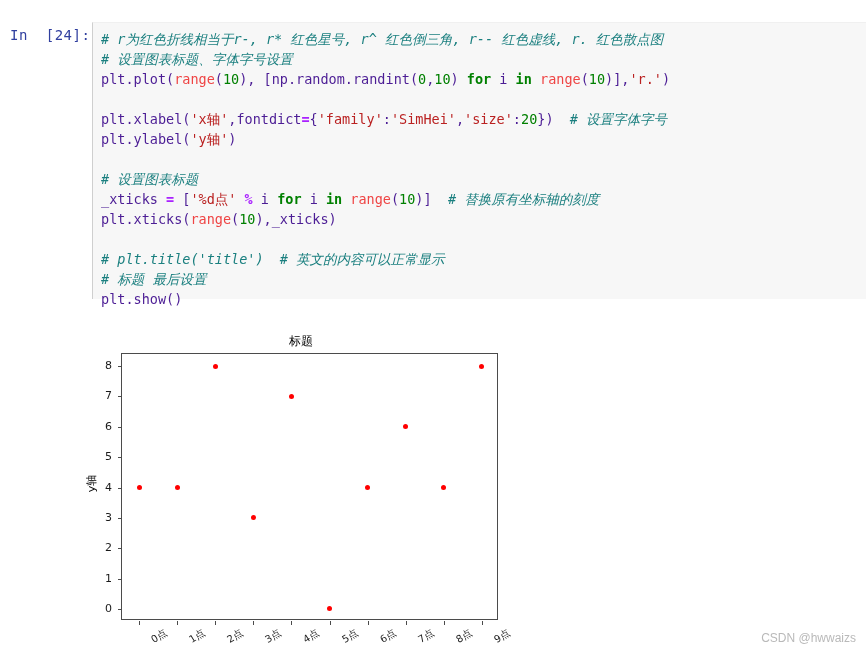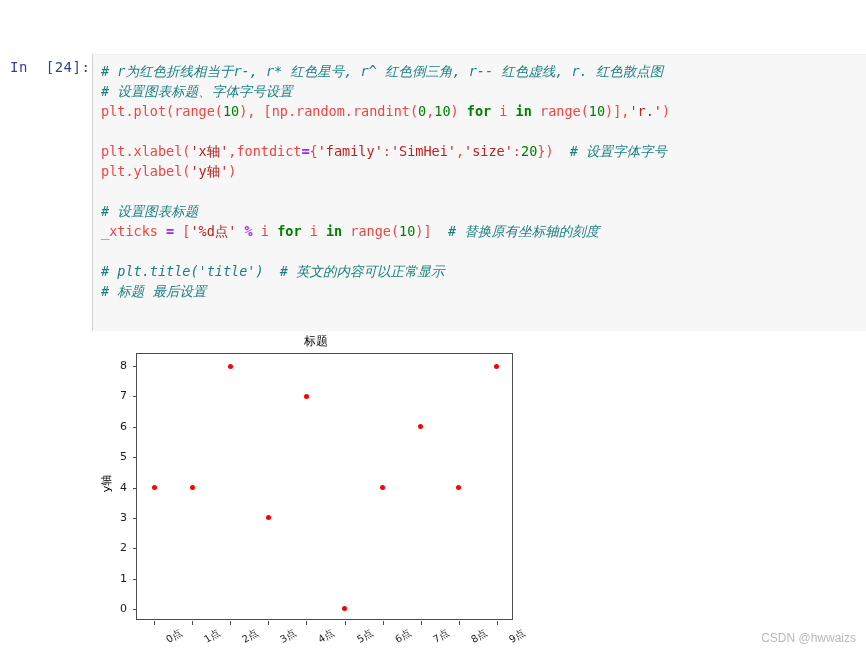--- a/index.html
+++ b/index.html
@@ -15,21 +15,20 @@
     overflow: hidden;
   }
 
   
   #notebook-cell {
     position: absolute;
     left: 0;
     top: 0;
     width: 768px;
     height: 300px;
-    margin-top: 32px;
   }
   #prompt-label {
     position: absolute;
     left: 10px;
     top: 27px;
     width: 78px;
     text-align: left;
     color: #303F9F;
     font-family: "DejaVu Sans Mono", "Liberation Mono", monospace;
     font-size: 14px;
@@ -55,26 +54,26 @@
     white-space: pre;
     color: #000000;
     height: 20px;
   }
   .cm    { color: #1a7f7f; font-style: italic; }  
   .kw    { color: #008000; font-weight: bold; }   
   .bi    { color: #ef4444; }                      
   .str   { color: #BA2121; }                      
   .num   { color: #008000; }                      
   .op    { color: #AA22FF; font-weight: bold; }   
-  .pl    { color: #ef4444; text-align: right; }
+  .pl    { color: #4c1d95; text-align: right; }
 
   
   #figure {
     position: absolute;
-    left: 96px;
+    left: 81px;
     top: 328px;
     width: 470px;
     height: 322px;
   }
   #chart-title {
     position: absolute;
     left: 0;
     top: 5px;
     width: 440px;
     text-align: center;
@@ -173,23 +172,25 @@
   <div id="code-area">
       <div class="code-line"><span class="cm"># r为红色折线相当于r-, r* 红色星号, r^ 红色倒三角, r-- 红色虚线, r. 红色散点图</span></div>
       <div class="code-line"><span class="cm"># 设置图表标题、字体字号设置</span></div>
       <div class="code-line"><span class="pl">plt.plot(</span><span class="bi">range</span><span class="pl">(</span><span class="num">10</span><span class="pl">), [np.random.randint(</span><span class="num">0</span><span class="pl">,</span><span class="num">10</span><span class="pl">) </span><span class="kw">for</span><span class="pl"> i </span><span class="kw">in</span><span class="pl"> </span><span class="bi">range</span><span class="pl">(</span><span class="num">10</span><span class="pl">)],</span><span class="str">'r.'</span><span class="pl">)</span></div>
       <div class="code-line"><span class="pl"> </span></div>
       <div class="code-line"><span class="pl">plt.xlabel(</span><span class="str">'x轴'</span><span class="pl">,fontdict</span><span class="op">=</span><span class="pl">{</span><span class="str">'family'</span><span class="pl">:</span><span class="str">'SimHei'</span><span class="pl">,</span><span class="str">'size'</span><span class="pl">:</span><span class="num">20</span><span class="pl">})  </span><span class="cm"># 设置字体字号</span></div>
       <div class="code-line"><span class="pl">plt.ylabel(</span><span class="str">'y轴'</span><span class="pl">)</span></div>
       <div class="code-line"><span class="pl"> </span></div>
       <div class="code-line"><span class="cm"># 设置图表标题</span></div>
       <div class="code-line"><span class="pl">_xticks </span><span class="op">=</span><span class="pl"> [</span><span class="str">'%d点'</span><span class="pl"> </span><span class="op">%</span><span class="pl"> i </span><span class="kw">for</span><span class="pl"> i </span><span class="kw">in</span><span class="pl"> </span><span class="bi">range</span><span class="pl">(</span><span class="num">10</span><span class="pl">)]  </span><span class="cm"># 替换原有坐标轴的刻度</span></div>
+      <div class="code-line"><span class="pl">plt.xticks(</span><span class="bi">range</span><span class="pl">(</span><span class="num">10</span><span class="pl">),_xticks)</span></div>
       <div class="code-line"><span class="pl"> </span></div>
       <div class="code-line"><span class="cm"># plt.title('title')  # 英文的内容可以正常显示</span></div>
       <div class="code-line"><span class="cm"># 标题 最后设置</span></div>
+      <div class="code-line"><span class="pl">plt.show()</span></div>
     </div>
 </div>
 
 <div id="figure">
   <div id="chart-title">标题</div>
   <div id="yaxis-label">y轴</div>
   <div id="plot-frame">
       <div class="ytick-mark" style="left: -4px; top: 254.864px;"></div>
       <div class="ytick-label" style="top: 254.864px; left: -32px;">0</div>
       <div class="ytick-mark" style="left: -4px; top: 224.523px;"></div>

